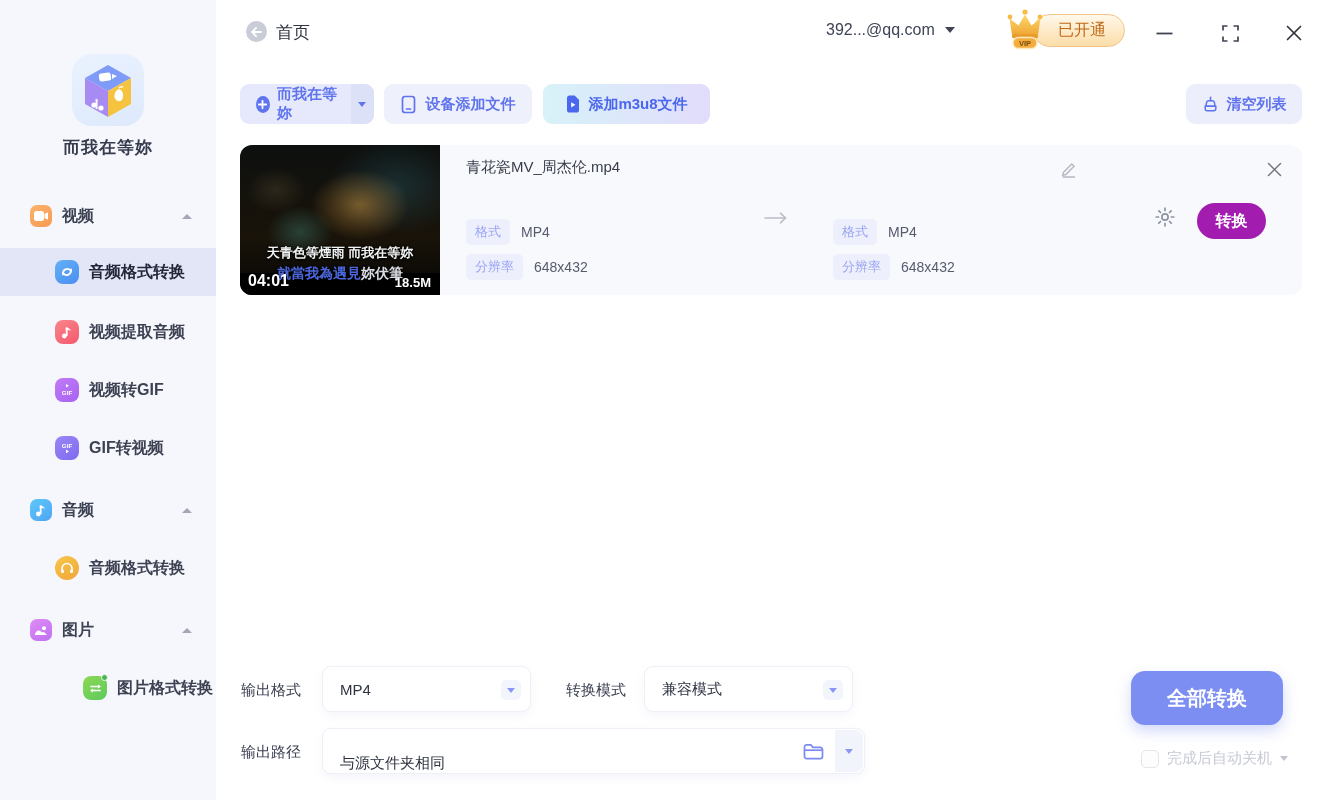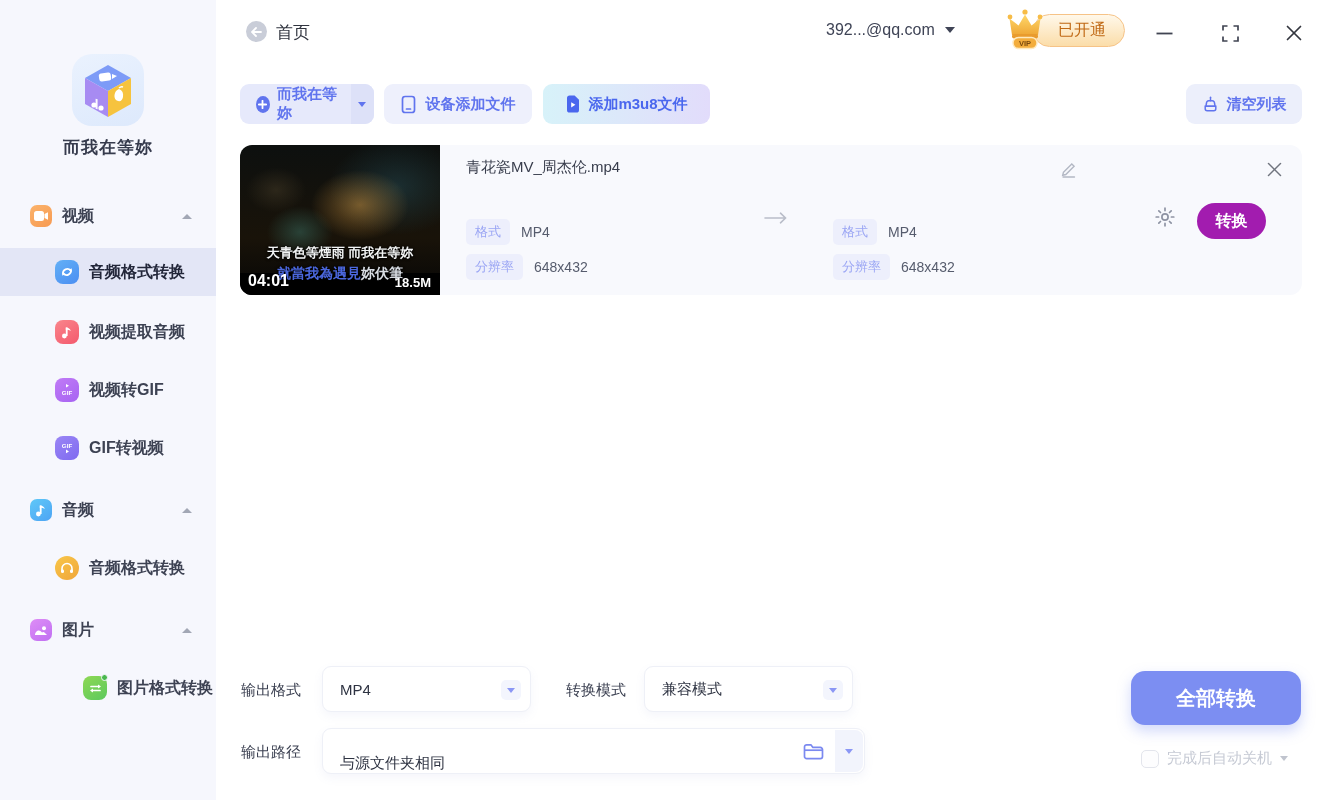--- a/index.html
+++ b/index.html
@@ -102,21 +102,21 @@
   .select-val { margin-left:17px; font-size:15px; color:#2e3342; }
   .select-caret-pad { position:absolute; right:9px; top:13px; width:20px; height:20px; border-radius:5px;
                       background:#f3f5fd; display:flex; align-items:center; justify-content:center; }
   .path-input { position:absolute; left:322px; top:728px; width:543px; height:46px; background:#fff;
                 border:1px solid #eef0f7; border-radius:9px; box-shadow:0 4px 10px rgba(130,140,200,0.08);
                 display:flex; align-items:flex-end; }
   .path-val { margin-left:17px; font-size:15px; color:#2e3342; }
   .folder-btn { position:absolute; right:40px; top:14px; cursor:pointer; }
   .path-split { position:absolute; right:1px; top:1px; width:28px; height:42px; background:#f2f4fc;
                 border-radius:0 8px 8px 0; display:flex; align-items:center; justify-content:center; cursor:pointer; }
-  .convert-all-btn { position:absolute; left:1131px; top:671px; width:170px; height:54px; border-radius:14px;
+  .convert-all-btn { position:absolute; left:1131px; top:671px; width:152px; height:54px; border-radius:14px;
                      background:#7c8ef2; border:none; color:#fff; font-size:20px; font-weight:bold;
                      display:flex; align-items:center; justify-content:center; cursor:pointer;
                      box-shadow:0 6px 14px rgba(124,142,242,0.35); }
   .shutdown-row { position:absolute; left:1141px; top:749px; display:flex; align-items:center; gap:8px; }
   .checkbox { width:18px; height:18px; border:1px solid #e3e5ec; border-radius:5px; background:#fdfdfe; cursor:pointer; }
   .shutdown-label { font-size:15px; color:#c6cad4; }
   .caret-down-gray { width:0; height:0; border-left:4px solid transparent; border-right:4px solid transparent;
                      border-top:5px solid #c0c4ce; cursor:pointer; }
 </style>
 </head>

